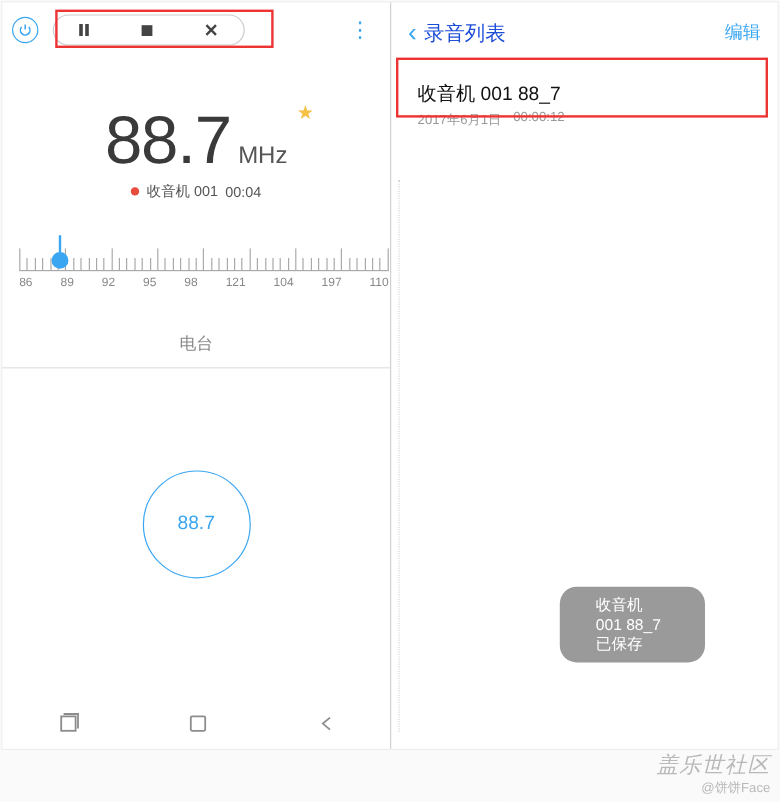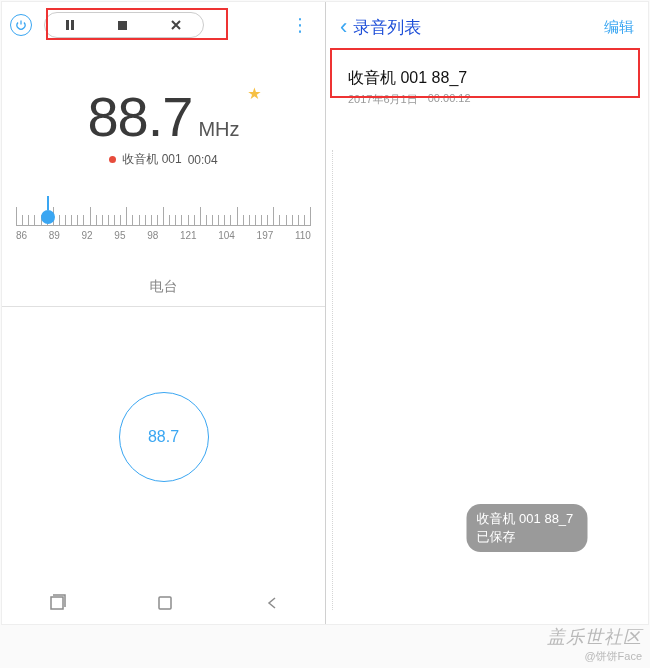--- a/index.html
+++ b/index.html
@@ -31,21 +31,21 @@
   .red-outline.r1 { left:44px; top:6px; width:182px; height:32px; }
   .more-dots { position:absolute; right:14px; top:12px; color:#3aa6f2; font-size:18px; letter-spacing:2px;}
   .freq-block { text-align:center; margin-top:36px; }
   .freq-row { display:inline-flex; align-items:baseline; position:relative;}
   .freq-num { font-size:56px; font-weight:300; color:#3a3a3a; letter-spacing:-1px;}
   .freq-unit { font-size:20px; color:#555; margin-left:6px;}
   .star { position:absolute; right:-22px; top:0; color:#f6c044; font-size:16px;}
   .rec-line { display:flex; align-items:center; justify-content:center; gap:6px; font-size:12px; color:#555; margin-top:2px;}
   .rec-dot { width:7px;height:7px;border-radius:50%; background:#e74c3c; display:inline-block;}
 
-  .dial { margin:28px 14px 10px 14px; position:relative; height:50px; }
+  .dial { margin:28px 1px 10px 14px; position:relative; height:50px; }
   .ticks { display:flex; justify-content:space-between; height:30px; border-bottom:1px solid #aaa; position:relative;}
   .ticks .tick { width:1px; background:#aaa; height:10px; align-self:flex-end; }
   .ticks .tick.maj { height:18px; }
   .tick-labels { display:flex; justify-content:space-between; font-size:10px; color:#888; margin-top:4px;}
   .dial-knob { position:absolute; top:14px; width:14px; height:14px; border-radius:50%; background:#3aa6f2; }
   .dial-knob::before { content:""; position:absolute; left:6px; top:-14px; width:2px; height:14px; background:#3aa6f2;}
 
   .tabs { display:flex; margin-top:22px; border-bottom:1px solid #e0e0e0; }
   .tab { flex:1; text-align:center; padding:10px 0; font-size:14px; color:#888; }
   .tab.active { color:#3aa6f2; border-bottom:2px solid #3aa6f2; }
@@ -60,21 +60,21 @@
   .r-title { font-size:17px; color:#1d4ed8;}
   .r-edit { margin-left:auto; color:#3aa6f2; font-size:15px;}
   .rec-item { margin:6px 10px; padding:10px 12px; }
   .rec-item .nm { font-size:16px; color:#111;}
   .rec-item .meta { font-size:11px; color:#999; margin-top:3px; display:flex; gap:10px;}
   .red-outline.r2 { left:330px; top:48px; width:310px; height:50px; }
 
   .long-divider { position:absolute; left:332px; top:150px; width:1px; height:460px; border-right:1px dotted #d5d5d5;}
 
   .toast { position:absolute; left:50%; transform:translateX(-50%); bottom:72px;
-    background:#9a9a9a; color:#fff; padding:6px 10px; border-radius:14px; font-size:13px;margin-left:40px;}
+    background:#9a9a9a; color:#fff; padding:6px 30px; border-radius:14px; font-size:13px;margin-left:40px;}
 
   
   .navbar { position:absolute; bottom:2px; height:38px; display:flex; align-items:center; justify-content:space-around;}
   .navbar.l { left:0; width:324px; }
   .nav-ic { color:#8c8c8c; font-size:16px; }
 
   .watermark { position:absolute; right:8px; bottom:4px; text-align:right; }
   .watermark .w1 { color:#b9b9b9; font-size:18px; font-style:italic; letter-spacing:1px;}
   .watermark .w2 { color:#b9b9b9; font-size:11px;}
 

